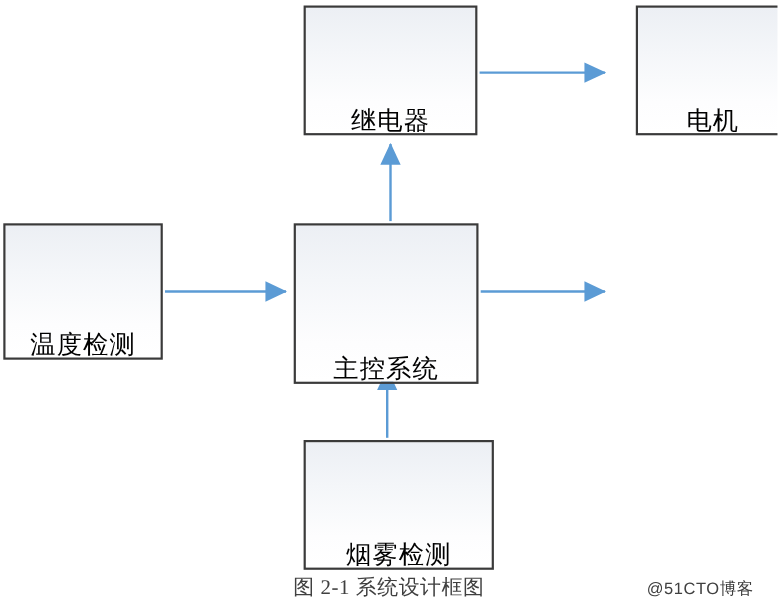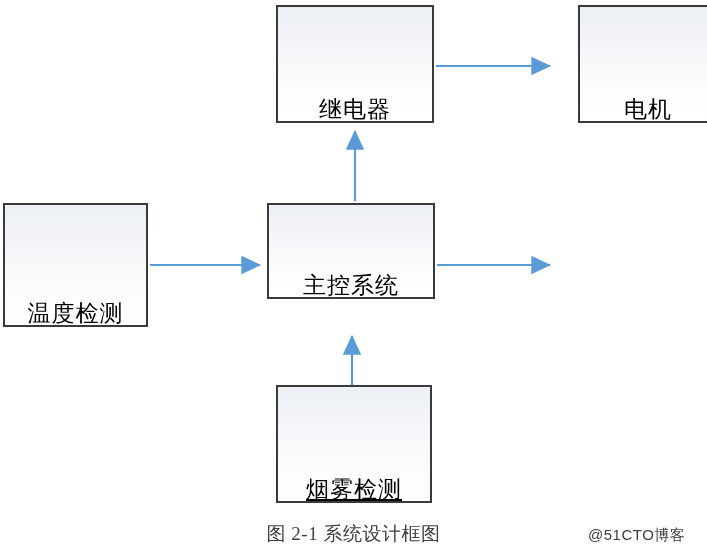--- a/index.html
+++ b/index.html
@@ -123,26 +123,26 @@
   </div>
 
   <div class="node" style="left:557px; top:5px; width:140px; height:118px;margin-left:21px;">
     <span class="node-label">电机</span>
   </div>
 
   <div class="node" style="left:3px; top:203px; width:145px; height:124px;">
     <span class="node-label">温度检测</span>
   </div>
 
-  <div class="node" style="left:267px; top:203px; width:168px; height:96px;">
+  <div class="node" style="left:267px; top:203px; width:168px; height:146px;">
     <span class="node-label">主控系统</span>
   </div>
 
 
-  <div class="node" style="left:276px; top:385px; width:156px; height:118px;text-decoration:underline;">
+  <div class="node" style="left:276px; top:400px; width:173px; height:118px;">
     <span class="node-label">烟雾检测</span>
   </div>
 
   <div class="caption">图 2-1  系统设计框图</div>
 
   <div class="watermark wm-51cto">@51CTO博客</div>
 
 </div>
 
 </body></html>

